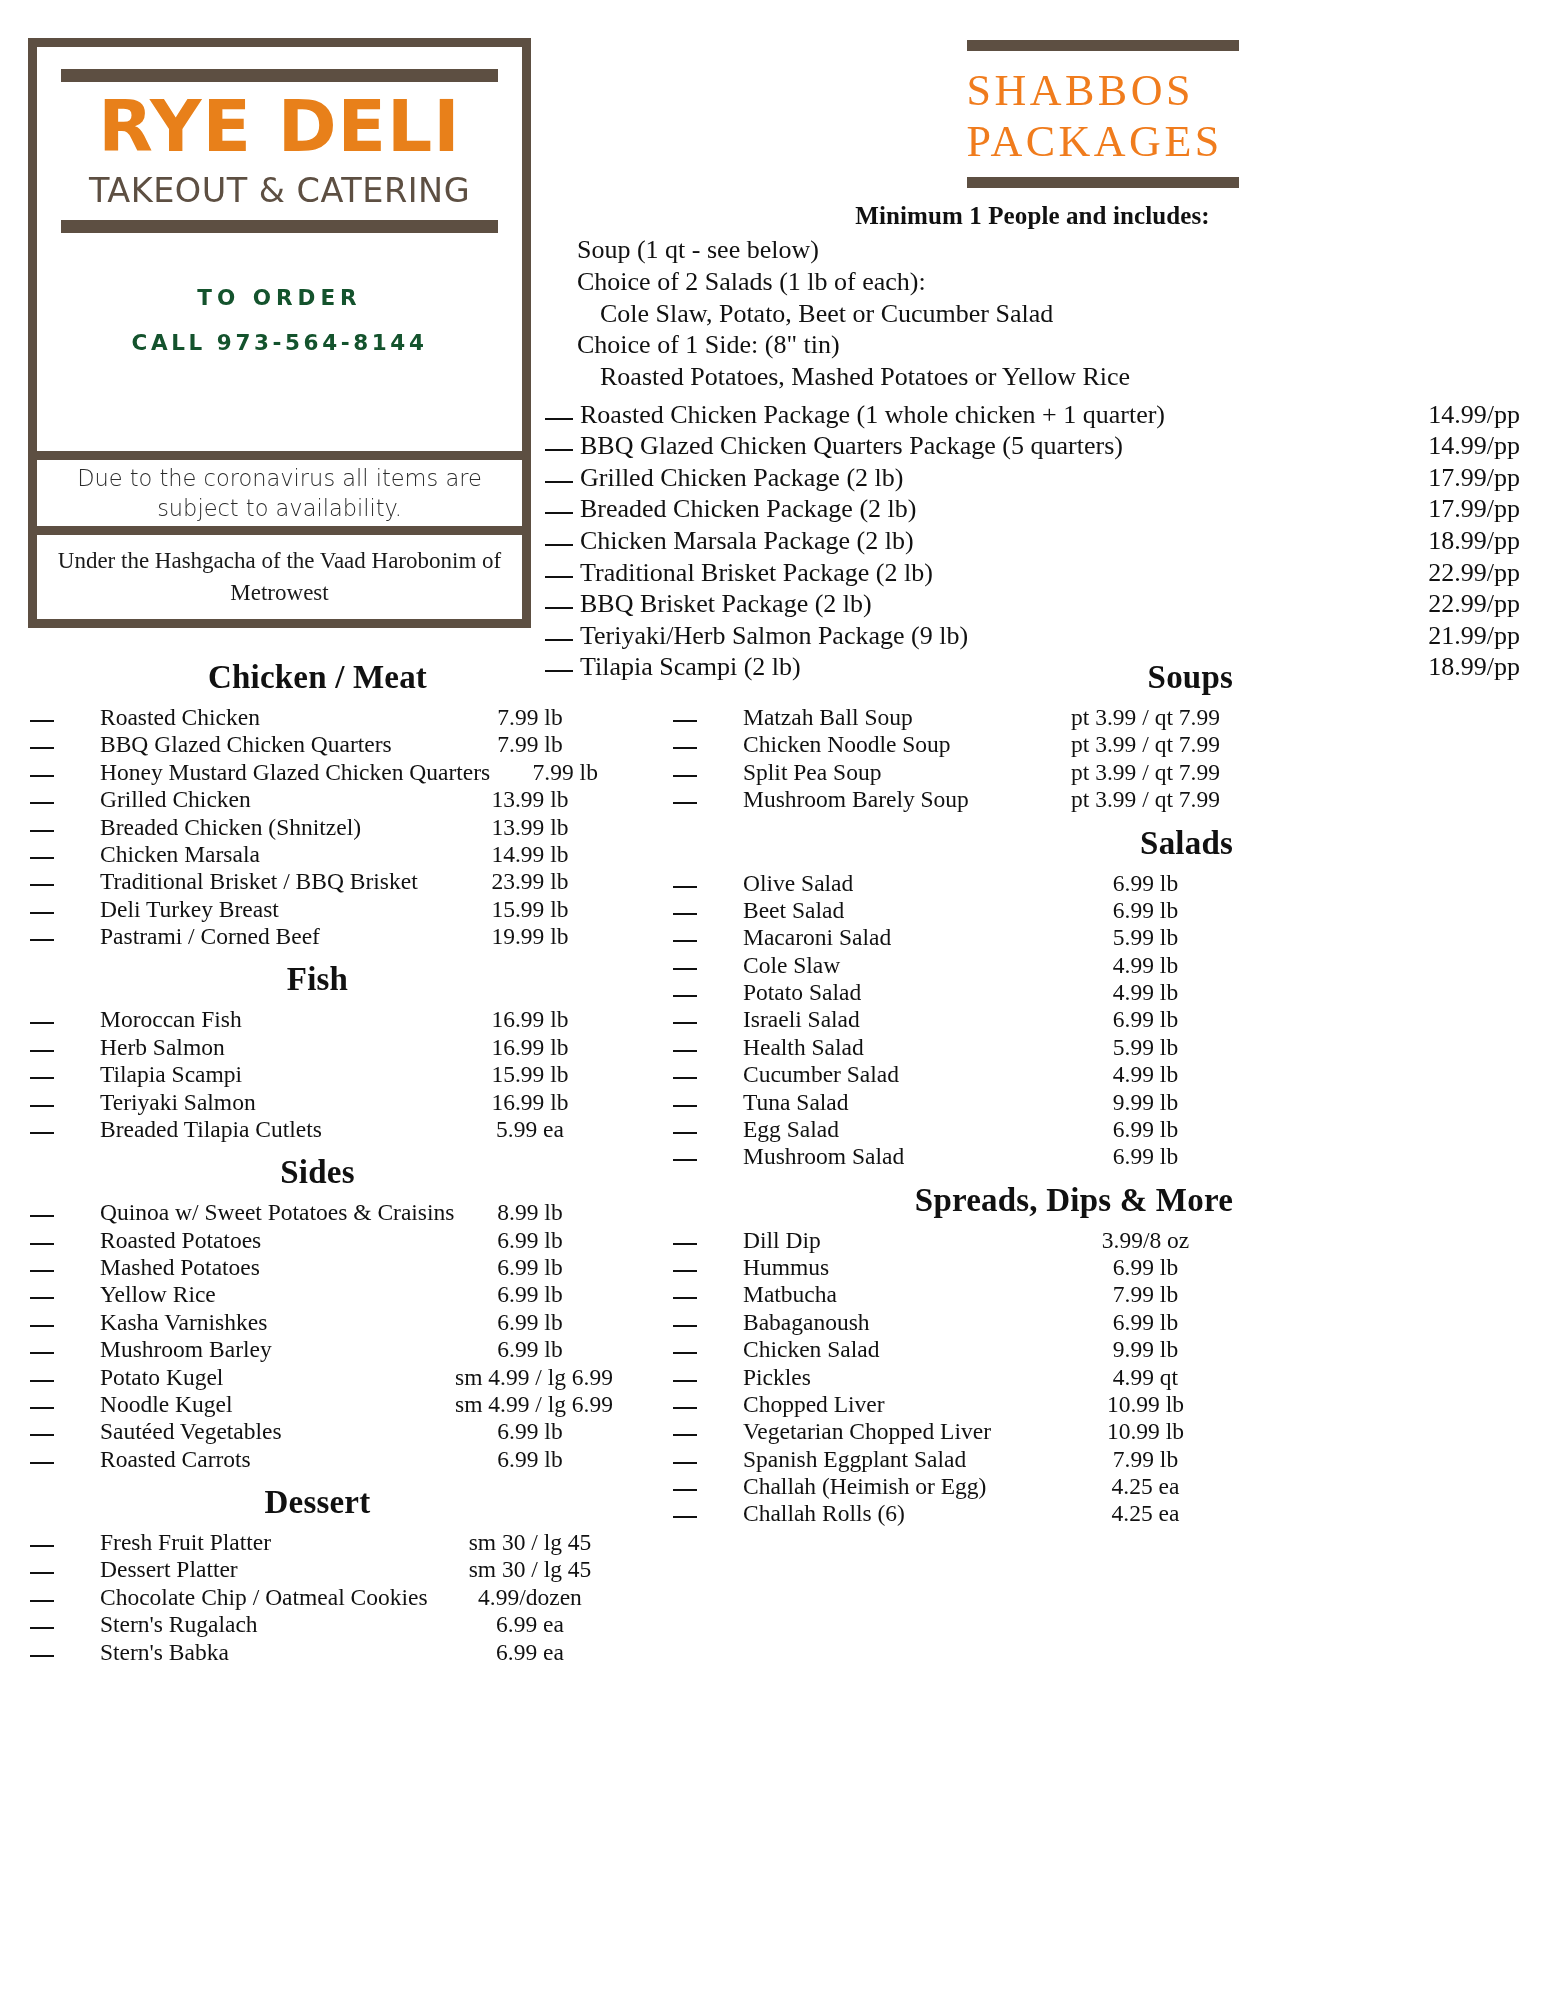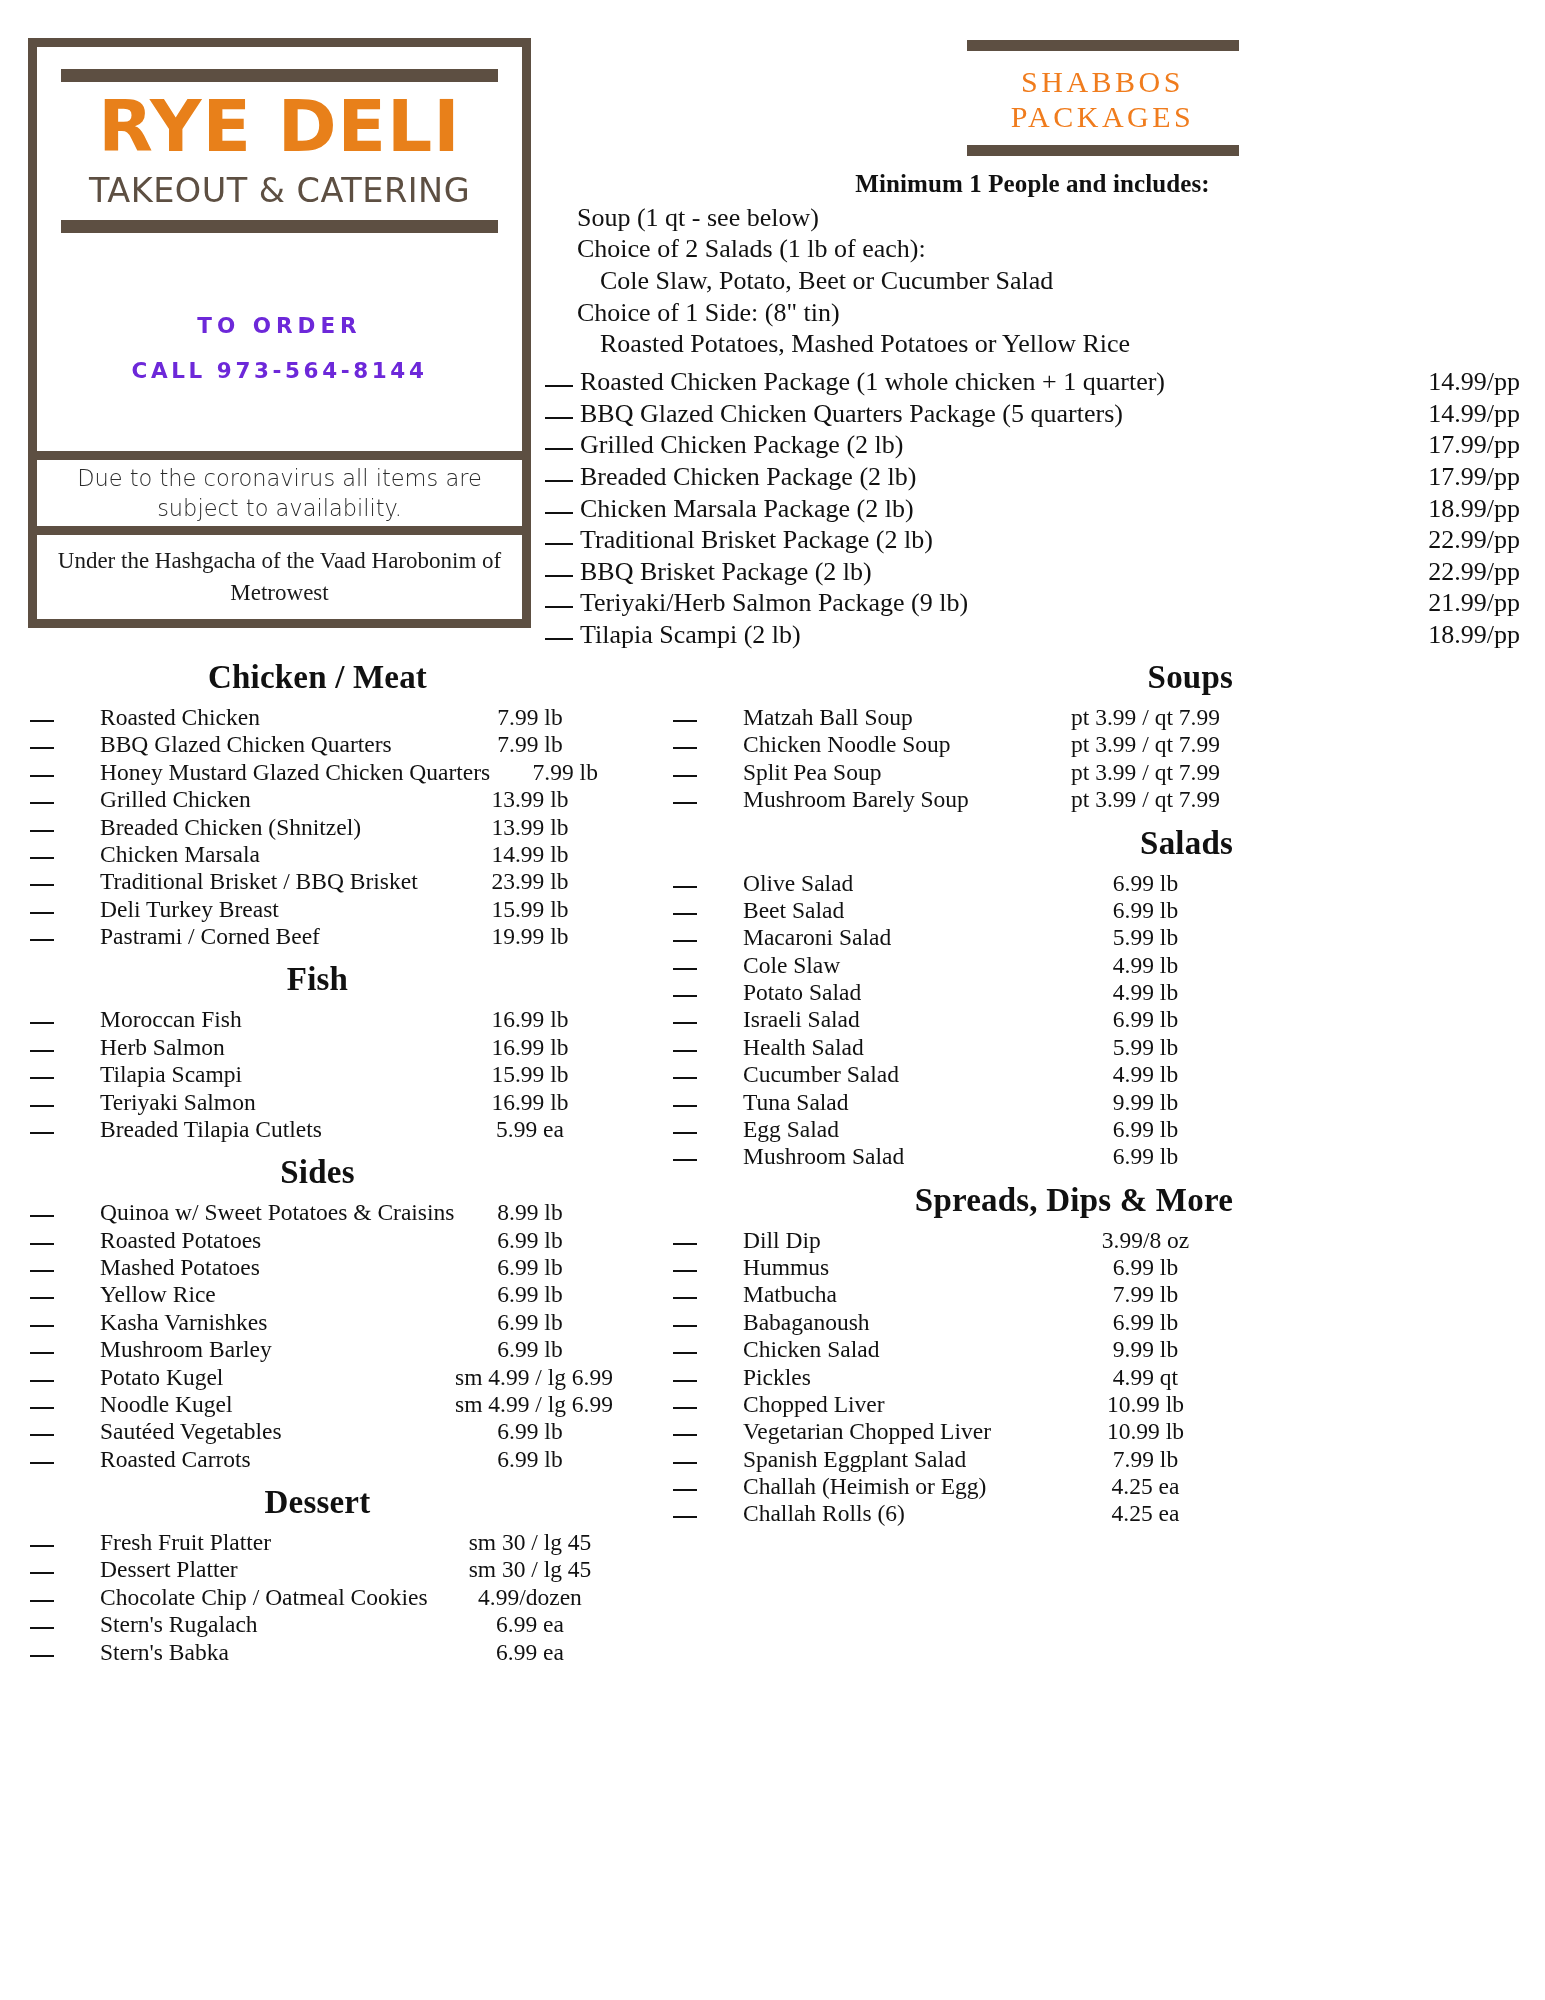--- a/index.html
+++ b/index.html
@@ -49,23 +49,23 @@
     color: #5d4f42;
     font-size: 33.5px;
     letter-spacing: 0.5px;
     text-align: center;
     padding: 0 0 10px 0;
     white-space: nowrap;
     margin-top: 7px;
   }
   #contact-block {
     text-align: center;
-    padding-top: 80px;
+    padding-top: 52px;
     font-family: "DejaVu Sans", sans-serif;
-    color: #6d28d9;
+    color: #14532d;
     font-weight: bold;
   }
   #to-order-label {
     font-size: 21.5px;
     letter-spacing: 5px;
     padding-bottom: 20px;
   }
   #email-text {
     font-size: 21.5px;
     letter-spacing: 3.1px;
@@ -119,24 +119,23 @@
   }
   #shabbos-title-wrap {
     width: 412px;
     margin: 0 auto 0 auto;
     padding-left: 140px;
   }
   #shabbos-title-wrap .rule-thick { height: 11px; }
   #shabbos-title {
     color: #f07c1d;
     font-family: "Liberation Serif", serif;
-    font-size: 30px;
+    font-size: 44px;
     line-height: 1.16;
     letter-spacing: 3.5px;
-    text-align: center;
     padding: 14px 0 10px 0;
     font-weight: normal;
   }
   #shabbos-min {
     text-align: center;
     font-weight: bold;
     font-size: 25px;
     padding: 14px 0 4px 0;
     letter-spacing: 0.1px;
   }

